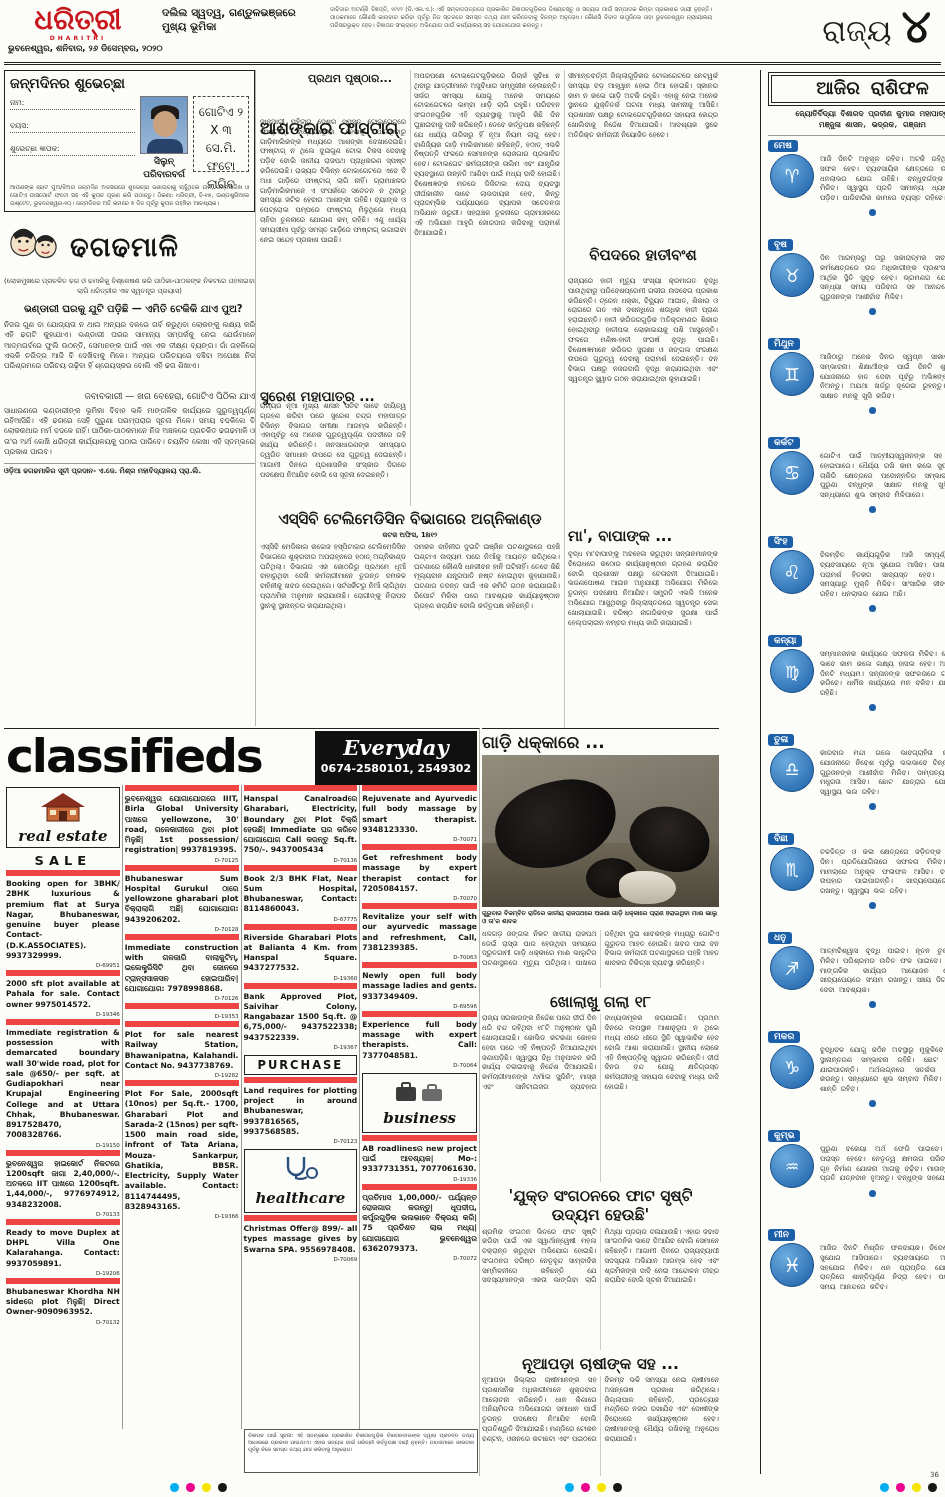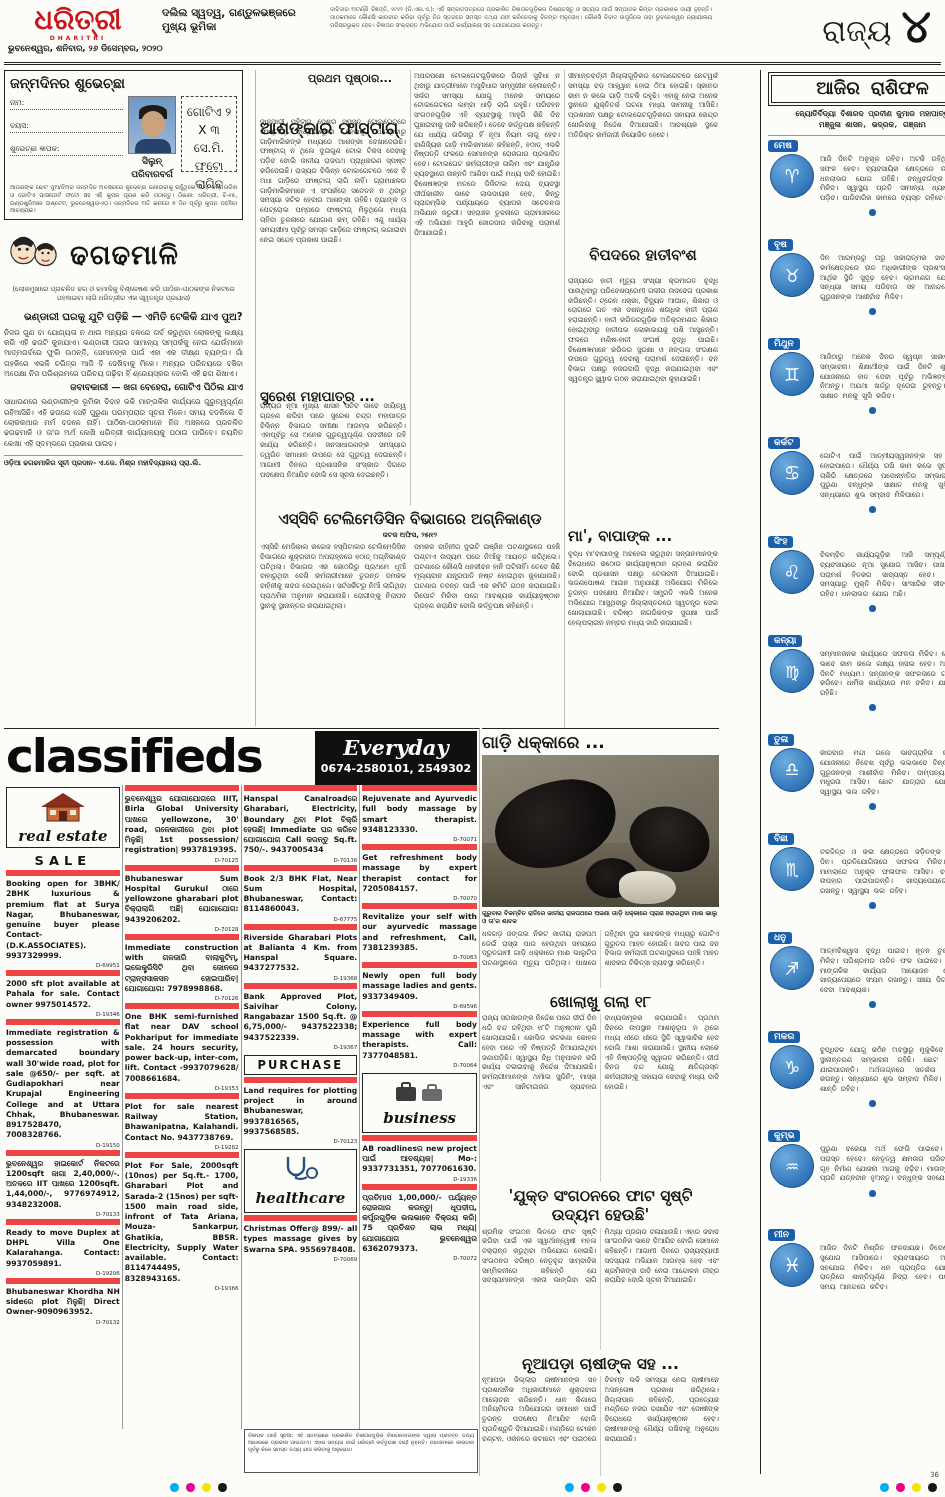--- a/index.html
+++ b/index.html
@@ -16,21 +16,21 @@
   .dateline { font-size:8.5px; font-weight:bold; margin-top:2px; white-space:nowrap;text-align:center; }
   .notice { position:absolute; left:158px; top:3px; width:550px; display:flex; gap:8px; }
   .notice-title { width:160px; font-size:10.5px; font-weight:bold; line-height:1.3; }
   .notice-body { flex:1; font-size:5.8px; line-height:1.35; text-align:justify; color:#333; }
   .page-label-wrap { position:absolute; right:10px; top:4px; display:flex; align-items:flex-end; gap:10px; }
   .page-label { font-size:30px; color:#1c1c1c; line-height:1; }
   .page-number { font-size:46px; font-weight:bold; line-height:0.85; }
 
   
   .left-col { position:absolute; left:4px; top:70px; width:252px; height:656px;
-              overflow:hidden; border-right:1px solid #b5b5ad; padding-right:12px; }
+              overflow:hidden; border-right:1px solid #b5b5ad; padding-right:0; }
   .birthday { border:1.5px solid #222; padding:4px 5px; }
   .bd-title { font-size:14px; font-weight:bold; }
   .bd-row { display:flex; gap:5px; margin-top:4px; }
   .bd-fields { flex:1; font-size:7.5px; padding-top:2px; }
   .bd-field { border-bottom:1px dotted #555; margin-bottom:11px; padding-bottom:1px; }
   .bd-photo { width:48px; height:58px; background:linear-gradient(#6f98c4,#9cb8d8); position:relative; overflow:hidden; flex:none; border:1px solid #777; }
   .bd-face { position:absolute; left:12px; top:14px; width:24px; height:26px; border-radius:50%; background:#caa27e; }
   .bd-hair { position:absolute; left:10px; top:8px; width:28px; height:14px; border-radius:50% 50% 0 0; background:#1d1a17; }
   .bd-shirt { position:absolute; left:6px; bottom:-4px; width:36px; height:18px; border-radius:10px 10px 0 0; background:#27436b; }
   .bd-slot { width:56px; height:76px; border:1px dashed #444; font-size:12px; text-align:center;
@@ -38,21 +38,21 @@
   .bd-name { font-size:9px; font-weight:bold; text-align:center; margin-top:2px; }
   .bd-note { font-size:5.8px; text-align:justify; margin-top:4px; line-height:1.35; color:#222; }
 
   .dhaga { margin-top:8px; }
   .dh-head { display:flex; gap:8px; align-items:center; }
   .dh-cartoon { width:58px; height:54px; flex:none; }
   .dh-title { font-size:27px; font-weight:bold; letter-spacing:1px; }
   .dh-sub { font-size:6.8px; margin-top:3px; text-align:center; line-height:1.35; color:#222; }
   .dh-verse { font-size:10px; font-weight:bold; margin-top:6px; line-height:1.4;margin-left:20px; }
   .dh-body { font-size:7.4px; text-align:justify; line-height:1.4; margin-top:4px; }
-  .dh-resp { font-size:9px; font-weight:bold; text-align:right; margin-top:3px; }
+  .dh-resp { font-size:9px; font-weight:normal; text-align:right; margin-top:19px; }
   .dh-credit { font-size:7px; font-weight:bold; margin-top:6px; border-top:1px solid #999; padding-top:3px; }
 
   
   .mid { position:absolute; left:260px; top:70px; width:460px; height:658px; }
   .blk { position:absolute; overflow:hidden; }
   .body { font-size:7px; line-height:1.4; text-align:justify; }
   .continued { left:16px; top:2px; width:148px; font-size:11px; font-weight:bold; text-align:center; }
   .fast-head { left:0; top:20px; width:148px; font-size:17px; font-weight:bold;margin-top:28px; }
   .fast-b1 { left:0; top:48px; width:146px; height:266px; }
   .suresh-head { left:0; top:318px; width:146px; font-size:13.5px; font-weight:bold; }
@@ -225,21 +225,21 @@
     <div class="vr vr1"></div>
     <div class="vr vr2"></div>
     <div class="blk continued">ପ୍ରଥମ ପୃଷ୍ଠାର...</div>
     <h2 class="blk fast-head">ଆଶଙ୍କାର ଫାସ୍ଟାଗ୍</h2>
     <div class="blk fast-b1 body">ଜାନୁଆରୀ ପହିଲାରୁ ଦେଶର ସମସ୍ତ ଟୋଲଗେଟରେ ଫାଷ୍ଟାଗ୍ ବାଧ୍ୟତାମୂଳକ ହେବାକୁ ଯାଉଥିବାରୁ ଗାଡ଼ିମାଲିକଙ୍କ ମଧ୍ୟରେ ଆଶଙ୍କା ଦେଖାଦେଇଛି। ଫାଷ୍ଟାଗ୍ ନ ଥିଲେ ଦୁଇଗୁଣ ଟୋଲ ଟିକସ ଦେବାକୁ ପଡ଼ିବ ବୋଲି ଜାତୀୟ ରାଜପଥ ପ୍ରାଧିକରଣ ସ୍ପଷ୍ଟ କରିଦେଇଛି। ରାଜ୍ୟର ବିଭିନ୍ନ ଟୋଲଗେଟରେ ଏବେ ବି ଅଧା ଗାଡ଼ିରେ ଫାଷ୍ଟାଗ୍ ଲାଗି ନାହିଁ। ଗ୍ରାମାଞ୍ଚଳର ଗାଡ଼ିମାଲିକମାନେ ଏ ସଂପର୍କରେ ସଚେତନ ନ ଥିବାରୁ ସମସ୍ୟା ଜଟିଳ ହେବାର ଆଶଙ୍କା ରହିଛି। ବ୍ୟାଙ୍କ ଓ ପେଟ୍ରୋଲ ପମ୍ପରେ ଫାଷ୍ଟାଗ୍ ମିଳୁଥିଲେ ମଧ୍ୟ ଚାହିଦା ତୁଳନାରେ ଯୋଗାଣ କମ୍ ରହିଛି। ଏଣୁ ଧାର୍ଯ୍ୟ ସମୟସୀମା ପୂର୍ବରୁ ସମସ୍ତ ଗାଡ଼ିରେ ଫାଷ୍ଟାଗ୍ ଲଗାଇବା ନେଇ ସନ୍ଦେହ ପ୍ରକାଶ ପାଇଛି।</div>
     <div class="blk fast-b2 body">ଅପରପକ୍ଷେ ଟୋଲଗେଟଗୁଡ଼ିକରେ ରିଚାର୍ଜ ସୁବିଧା ନ ଥିବାରୁ ଯାତ୍ରୀମାନେ ଅସୁବିଧାର ସମ୍ମୁଖୀନ ହେଉଛନ୍ତି। ସର୍ଭର ସମସ୍ୟା ଯୋଗୁ ଅନେକ ସମୟରେ ଟୋଲଗେଟରେ ଲମ୍ବା ଧାଡ଼ି ଲାଗି ରହୁଛି। ପରିବହନ ସଂଗଠନଗୁଡ଼ିକ ଏହି ବ୍ୟବସ୍ଥାକୁ ଆହୁରି କିଛି ଦିନ ଘୁଞ୍ଚାଇବାକୁ ଦାବି କରିଛନ୍ତି। ତେବେ କର୍ତ୍ତୃପକ୍ଷ କହିଛନ୍ତି ଯେ ଧାର୍ଯ୍ୟ ତାରିଖରୁ ହିଁ ନୂଆ ନିୟମ ଲାଗୁ ହେବ। ବାଣିଜ୍ୟିକ ଗାଡ଼ି ମାଲିକମାନେ କହିଛନ୍ତି, ହଠାତ୍ ଏଭଳି ନିଷ୍ପତ୍ତି ଫଳରେ ସେମାନଙ୍କ ରୋଜଗାର ପ୍ରଭାବିତ ହେବ। ଟୋଲଗେଟ କର୍ମଚାରୀଙ୍କ ତାଲିମ ଏବଂ ଯାନ୍ତ୍ରିକ ବ୍ୟବସ୍ଥାରେ ଉନ୍ନତି ଆଣିବା ପାଇଁ ମଧ୍ୟ ଦାବି ହୋଇଛି। ବିଶେଷଜ୍ଞଙ୍କ ମତରେ ଡିଜିଟାଲ ଦେୟ ବ୍ୟବସ୍ଥା ଦୀର୍ଘକାଳୀନ ଭାବେ ଲାଭଦାୟକ ହେବ, କିନ୍ତୁ ପ୍ରାରମ୍ଭିକ ପର୍ଯ୍ୟାୟରେ ବ୍ୟାପକ ସଚେତନତା ଅଭିଯାନ ଜରୁରୀ। ସହରାଞ୍ଚଳ ତୁଳନାରେ ଗ୍ରାମାଞ୍ଚଳରେ ଏହି ଅଭିଯାନ ଆହୁରି ଜୋରଦାର କରିବାକୁ ପରାମର୍ଶ ଦିଆଯାଇଛି।</div>
     <div class="blk fast-b3 body">ସୀମାନ୍ତବର୍ତ୍ତୀ ଜିଲ୍ଲାଗୁଡ଼ିକର ଟୋଲଗେଟରେ ନେଟୱର୍କ ସମସ୍ୟା ବଡ଼ ଆହ୍ୱାନ ହୋଇ ଠିଆ ହୋଇଛି। ସ୍କାନର କାମ ନ କଲେ ଗାଡ଼ି ଅଟକି ରହୁଛି। ଏହାକୁ ନେଇ ଅନେକ ସ୍ଥାନରେ ଯୁକ୍ତିତର୍କ ଘଟଣା ମଧ୍ୟ ସାମନାକୁ ଆସିଛି। ପ୍ରଶାସନ ପକ୍ଷରୁ ଟୋଲଗେଟଗୁଡ଼ିକରେ ସହାୟତା କେନ୍ଦ୍ର ଖୋଲିବାକୁ ନିର୍ଦ୍ଦେଶ ଦିଆଯାଇଛି। ଆବଶ୍ୟକ ସ୍ଥଳେ ଅତିରିକ୍ତ କର୍ମଚାରୀ ନିୟୋଜିତ ହେବେ।</div>
     <h3 class="blk suresh-head">ସୁରେଶ ମହାପାତ୍ର ...</h3>
     <div class="blk suresh-body body">ରାଜ୍ୟର ନୂଆ ମୁଖ୍ୟ ଶାସନ ସଚିବ ଭାବେ ଦାୟିତ୍ୱ ଗ୍ରହଣ କରିବା ପରେ ସୁରେଶ ଚନ୍ଦ୍ର ମହାପାତ୍ର ବିଭିନ୍ନ ବିଭାଗର ସମୀକ୍ଷା ଆରମ୍ଭ କରିଛନ୍ତି। ଏହାପୂର୍ବରୁ ସେ ଅନେକ ଗୁରୁତ୍ୱପୂର୍ଣ୍ଣ ପଦବୀରେ ରହି କାର୍ଯ୍ୟ କରିଛନ୍ତି। ଜନସାଧାରଣଙ୍କ ସମସ୍ୟାର ତ୍ୱରିତ ସମାଧାନ ଉପରେ ସେ ଗୁରୁତ୍ୱ ଦେଇଛନ୍ତି। ଆଗାମୀ ଦିନରେ ପ୍ରଶାସନିକ ସଂସ୍କାର ଦିଗରେ ପଦକ୍ଷେପ ନିଆଯିବ ବୋଲି ସେ ସୂଚନା ଦେଇଛନ୍ତି।</div>
     <h2 class="blk scb-head">ଏସ୍‌ସିବି ଟେଲିମେଡିସିନ ବିଭାଗରେ ଅଗ୍ନିକାଣ୍ଡ</h2>
-    <div class="blk scb-date">କଟକ ଅଫିସ, ୨୫ା୧୨</div>
+    <div class="blk scb-date">କଟକ ଅଫିସ, 18ା୧୨</div>
     <div class="blk scb-b1 body">ଏସ୍‌ସିବି ମେଡିକାଲ କଲେଜ ହସ୍ପିଟାଲର ଟେଲିମେଡିସିନ ବିଭାଗରେ ଶୁକ୍ରବାର ଅପରାହ୍ନରେ ହଠାତ୍ ଅଗ୍ନିକାଣ୍ଡ ଘଟିଥିଲା। ବିଭାଗର ଏକ କୋଠରିରୁ ପ୍ରଥମେ ଧୂଆଁ ବାହାରୁଥିବା ଦେଖି କର୍ମଚାରୀମାନେ ତୁରନ୍ତ ଦମକଳ ବାହିନୀକୁ ଖବର ଦେଇଥିଲେ। ସର୍ଟସର୍କିଟରୁ ନିଆଁ ଲାଗିଥିବା ପ୍ରାଥମିକ ଅନୁମାନ କରାଯାଉଛି। ରୋଗୀଙ୍କୁ ନିରାପଦ ସ୍ଥାନକୁ ସ୍ଥାନାନ୍ତର କରାଯାଇଥିଲା।</div>
     <div class="blk scb-b2 body">ଦମକଳ ବାହିନୀର ଦୁଇଟି ଇଞ୍ଜିନ ଘଟଣାସ୍ଥଳରେ ପହଞ୍ଚି ଘଣ୍ଟାଏ ଉଦ୍ୟମ ପରେ ନିଆଁକୁ ଆୟତ୍ତ କରିଥିଲେ। ଘଟଣାରେ କୌଣସି ଧନଜୀବନ ହାନି ଘଟିନାହିଁ। ତେବେ କିଛି ମୂଲ୍ୟବାନ ଯନ୍ତ୍ରପାତି ନଷ୍ଟ ହୋଇଥିବା କୁହାଯାଉଛି। ଘଟଣାର ତଦନ୍ତ ପାଇଁ ଏକ କମିଟି ଗଠନ କରାଯାଇଛି। ରିପୋର୍ଟ ମିଳିବା ପରେ ଆବଶ୍ୟକ କାର୍ଯ୍ୟାନୁଷ୍ଠାନ ଗ୍ରହଣ କରାଯିବ ବୋଲି କର୍ତ୍ତୃପକ୍ଷ କହିଛନ୍ତି।</div>
     <h2 class="blk ele-head">ବିପଦରେ ହାତୀବଂଶ</h2>
     <div class="blk ele-body body">ରାଜ୍ୟରେ ହାତୀ ମୃତ୍ୟୁ ସଂଖ୍ୟା କ୍ରମାଗତ ବୃଦ୍ଧି ପାଉଥିବାରୁ ପରିବେଶପ୍ରେମୀ ଗଭୀର ଉଦବେଗ ପ୍ରକାଶ କରିଛନ୍ତି। ଟ୍ରେନ ଧକ୍କା, ବିଦ୍ୟୁତ ଆଘାତ, ଶିକାର ଓ ରୋଗରେ ଗତ ଏକ ଦଶନ୍ଧିରେ ଶତାଧିକ ହାତୀ ପ୍ରାଣ ହରାଇଛନ୍ତି। ହାତୀ କରିଡରଗୁଡ଼ିକ ଅତିକ୍ରମଣର ଶିକାର ହୋଇଥିବାରୁ ହାତୀପଲ ଲୋକାଲୟକୁ ପଶି ଆସୁଛନ୍ତି। ଫଳରେ ମଣିଷ-ହାତୀ ସଂଘର୍ଷ ବୃଦ୍ଧି ପାଇଛି। ବିଶେଷଜ୍ଞମାନେ କରିଡର ସୁରକ୍ଷା ଓ ଜଙ୍ଗଲ ସଂରକ୍ଷଣ ଉପରେ ଗୁରୁତ୍ୱ ଦେବାକୁ ପରାମର୍ଶ ଦେଇଛନ୍ତି। ବନ ବିଭାଗ ପକ୍ଷରୁ ନଜରଦାରି ବୃଦ୍ଧି କରାଯାଇଥିବା ଏବଂ ସ୍ୱତନ୍ତ୍ର ସ୍କ୍ୱାଡ ଗଠନ କରାଯାଇଥିବା କୁହାଯାଇଛି।</div>
     <h2 class="blk par-head">ମା', ବାପାଙ୍କ ...</h2>
     <div class="blk par-body body">ବୃଦ୍ଧ ମା'ବାପାଙ୍କୁ ଅବହେଳା କରୁଥିବା ସନ୍ତାନମାନଙ୍କ ବିରୋଧରେ କଠୋର କାର୍ଯ୍ୟାନୁଷ୍ଠାନ ଗ୍ରହଣ କରାଯିବ ବୋଲି ପ୍ରଶାସନ ପକ୍ଷରୁ ଚେତାବନୀ ଦିଆଯାଇଛି। ଭରଣପୋଷଣ ଆଇନ ଅନୁଯାୟୀ ଅଭିଯୋଗ ମିଳିଲେ ତୁରନ୍ତ ପଦକ୍ଷେପ ନିଆଯିବ। ସମ୍ପ୍ରତି ଏଭଳି ଅନେକ ଅଭିଯୋଗ ଆସୁଥିବାରୁ ଜିଲ୍ଲାସ୍ତରରେ ସ୍ୱତନ୍ତ୍ର ସେଲ ଖୋଲାଯାଇଛି। ବରିଷ୍ଠ ନାଗରିକଙ୍କ ସୁରକ୍ଷା ପାଇଁ ହେଲ୍ପଲାଇନ ନମ୍ବର ମଧ୍ୟ ଜାରି କରାଯାଇଛି।</div>
   </section>
 
   <aside class="horo">
     <div class="h-titlebox">ଆଜିର ରାଶିଫଳ</div>
@@ -426,21 +426,20 @@
               <p class="ad-text">Bhubaneswar Sum Hospital Gurukul ଠାରେ yellowzone gharabari plot ବିକ୍ରାଲାଗି ଅଛି| ଯୋଗାଯୋଗ: 9439206202.</p>
               <div class="ad-id">D-70128</div>
             </div>
 
             <div class="ad">
               <p class="ad-text">Immediate construction with ଗଳଜାରି ବାଲାକୁଟିମ୍, ଇଲେକ୍ଟ୍ରିସିଟି ଥିବା ଜୋନରେ ଟ୍ରାନ୍ସସାକସନ ହୋଇପାରିବ| ଯୋଗାଯୋଗ: 7978998868.</p>
               <div class="ad-id">D-70126</div>
             </div>
 
             <div class="ad">
-              <p class="ad-text">One BHK semi-furnished flat near DAV school Pokhariput for immediate sale. 24 hours security, power back-up, inter-com, lift. Contact -9937079628/ 7008661684.</p>
               <div class="ad-id">D-19353</div>
             </div>
 
             <div class="ad">
               <p class="ad-text">Plot for sale nearest Railway Station, Bhawanipatna, Kalahandi. Contact No. 9437738769.</p>
               <div class="ad-id">D-19282</div>
             </div>
 
             <div class="ad">
               <p class="ad-text">Plot For Sale, 2000sqft (10nos) per Sq.ft.- 1700, Gharabari Plot and Sarada-2 (15nos) per sqft-1500 main road side, infront of Tata Ariana, Mouza- Sankarpur, Ghatikia, BBSR. Electricity, Supply Water available. Contact: 8114744495, 8328943165.</p>

